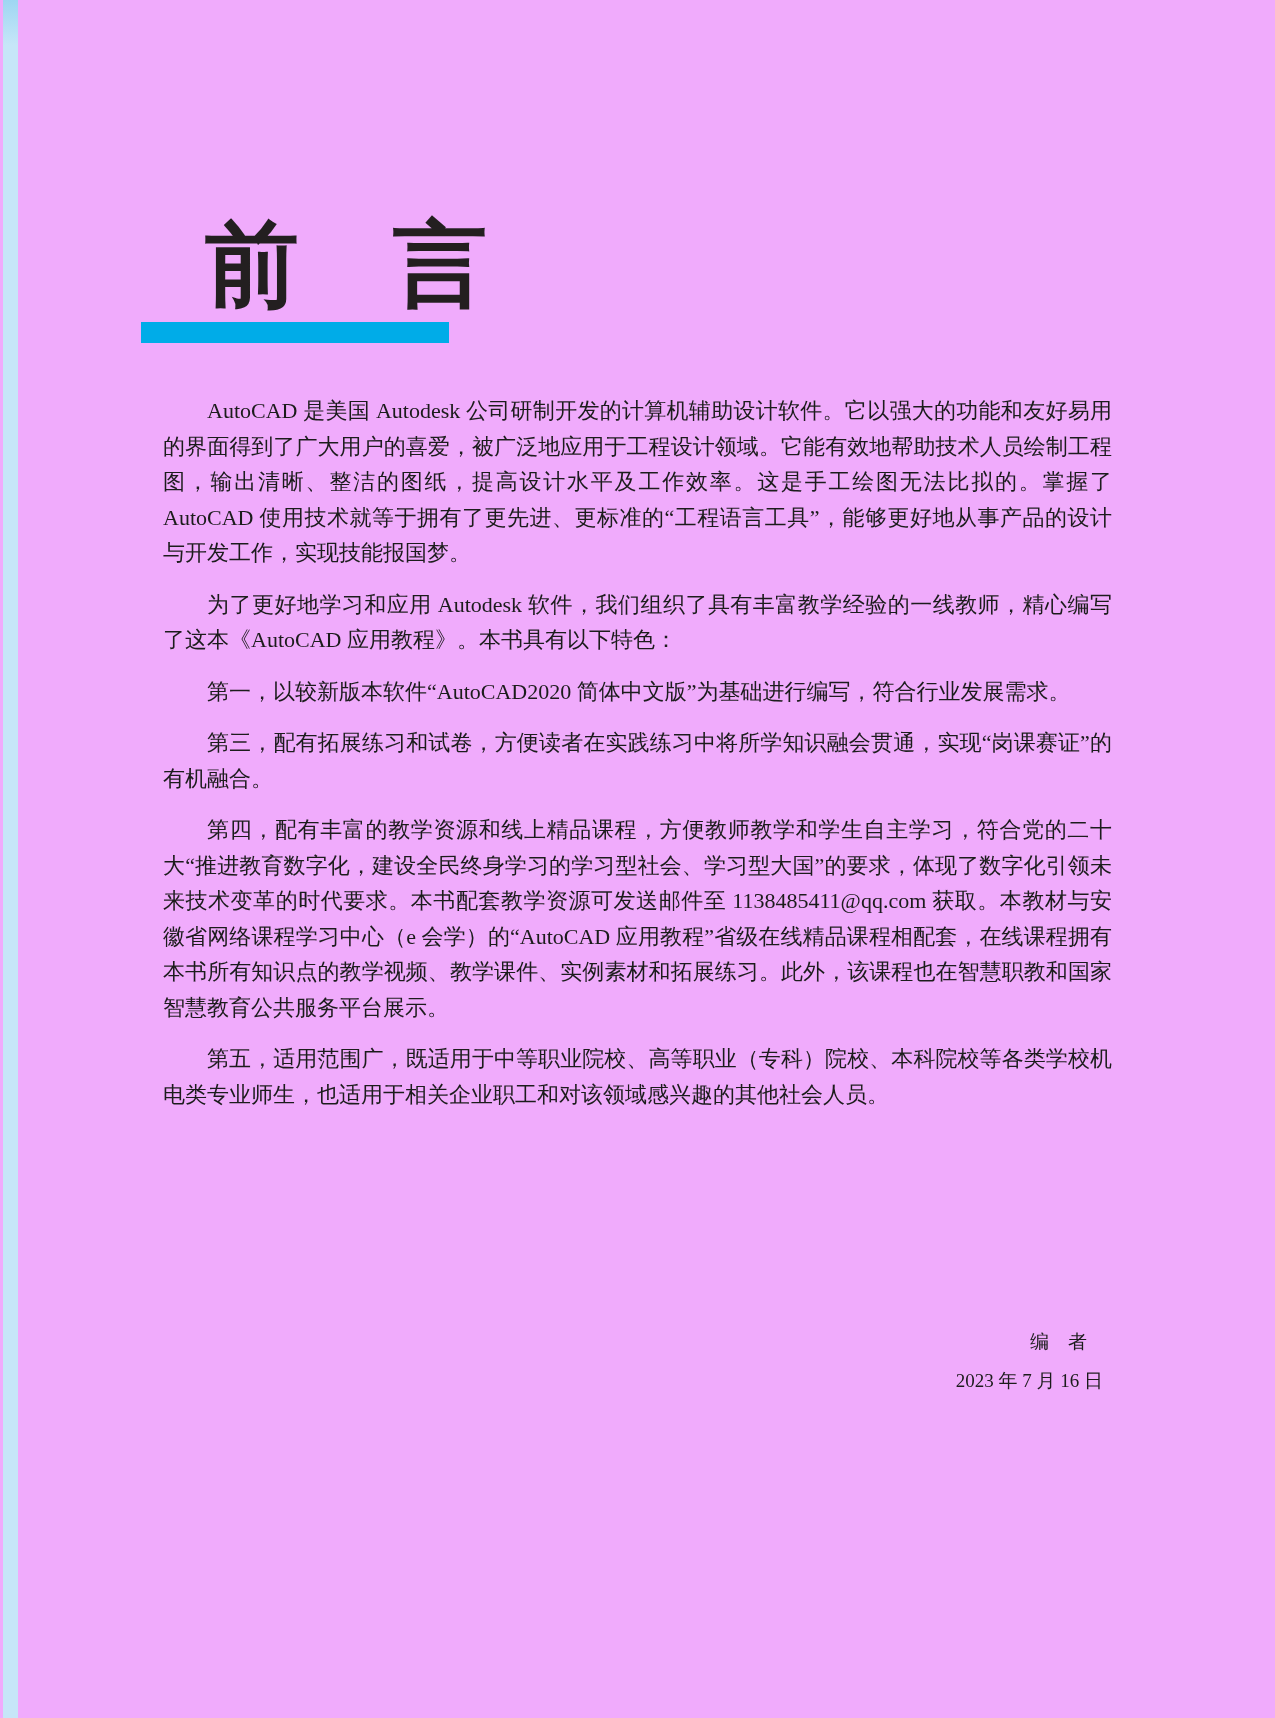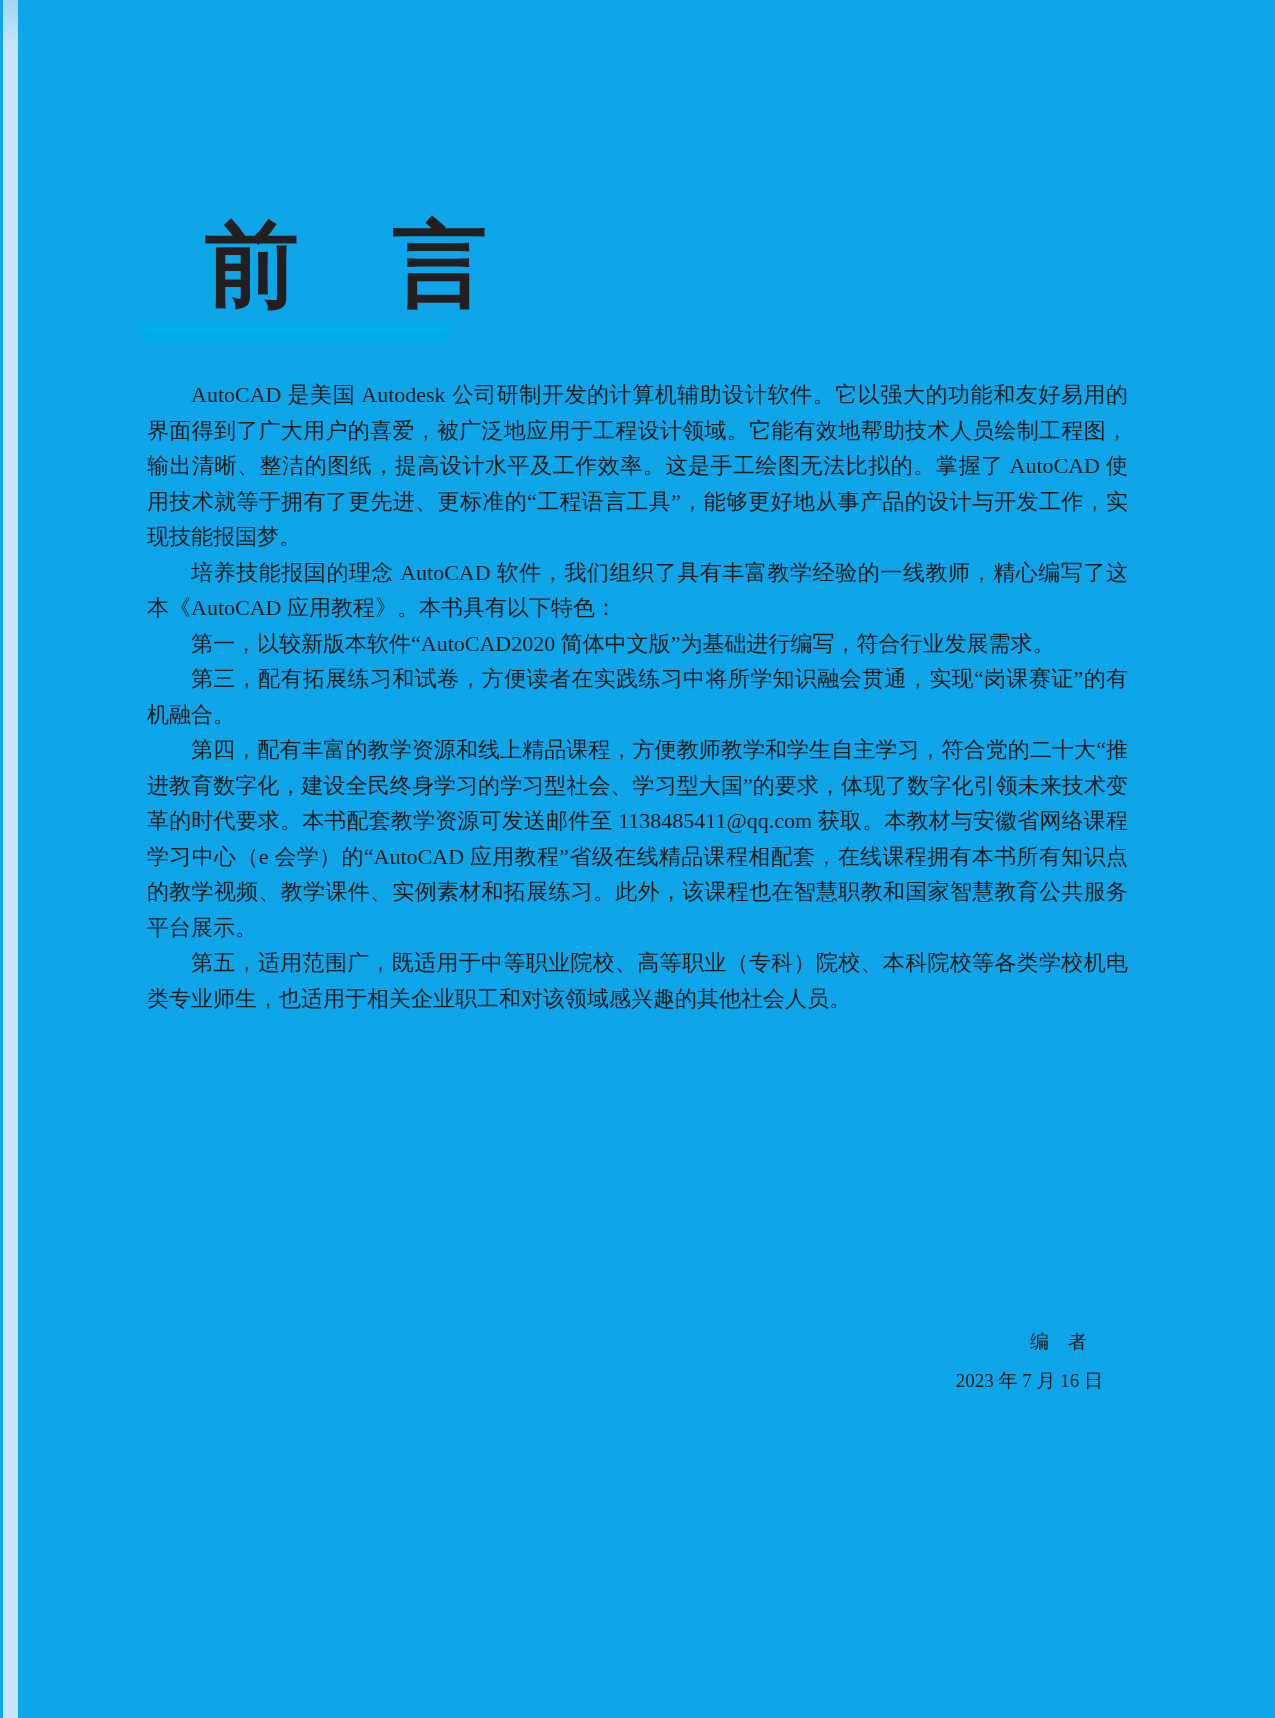--- a/index.html
+++ b/index.html
@@ -4,21 +4,21 @@
 <style>
   html, body {
     margin: 0;
     padding: 0;
     background: #ffffff;
   }
   .page {
     position: relative;
     width: 1275px;
     height: 1718px;
-    background: #0ea5e9;
+    background: #f0abfc;
     overflow: hidden;
     font-family: "Liberation Serif", "DejaVu Serif", serif;
     color: #1a1a1a;
   }
   .left-strip {
     position: absolute;
     left: 3px;
     top: 0;
     width: 15px;
     height: 100%;
@@ -50,21 +50,21 @@
     position: absolute;
     left: 147px;
     top: 377px;
     width: 981px;
     font-size: 22px;
     line-height: 35.5px;
     text-align: justify;
     color: #1c1c1c;
   }
   .body-text p {
-    margin: 0;
+    margin: 16px;
     padding: 0;
     text-indent: 2em;
   }
   .signature {
     position: absolute;
     right: 172px;
     top: 1322px;
     text-align: right;
     font-size: 19px;
     line-height: 39px;
@@ -81,21 +81,21 @@
 
   <div class="left-strip"></div>
 
   <div class="title-block">
     <h1>前　言</h1>
     <div class="title-bar"></div>
   </div>
 
   <div class="body-text">
     <p>AutoCAD 是美国 Autodesk 公司研制开发的计算机辅助设计软件。它以强大的功能和友好易用的界面得到了广大用户的喜爱，被广泛地应用于工程设计领域。它能有效地帮助技术人员绘制工程图，输出清晰、整洁的图纸，提高设计水平及工作效率。这是手工绘图无法比拟的。掌握了 AutoCAD 使用技术就等于拥有了更先进、更标准的“工程语言工具”，能够更好地从事产品的设计与开发工作，实现技能报国梦。</p>
-    <p>培养技能报国的理念 AutoCAD 软件，我们组织了具有丰富教学经验的一线教师，精心编写了这本《AutoCAD 应用教程》。本书具有以下特色：</p>
+    <p>为了更好地学习和应用 Autodesk 软件，我们组织了具有丰富教学经验的一线教师，精心编写了这本《AutoCAD 应用教程》。本书具有以下特色：</p>
     <p>第一，以较新版本软件“AutoCAD2020 简体中文版”为基础进行编写，符合行业发展需求。</p>
     <p>第三，配有拓展练习和试卷，方便读者在实践练习中将所学知识融会贯通，实现“岗课赛证”的有机融合。</p>
     <p>第四，配有丰富的教学资源和线上精品课程，方便教师教学和学生自主学习，符合党的二十大“推进教育数字化，建设全民终身学习的学习型社会、学习型大国”的要求，体现了数字化引领未来技术变革的时代要求。本书配套教学资源可发送邮件至 1138485411@qq.com 获取。本教材与安徽省网络课程学习中心（e 会学）的“AutoCAD 应用教程”省级在线精品课程相配套，在线课程拥有本书所有知识点的教学视频、教学课件、实例素材和拓展练习。此外，该课程也在智慧职教和国家智慧教育公共服务平台展示。</p>
     <p>第五，适用范围广，既适用于中等职业院校、高等职业（专科）院校、本科院校等各类学校机电类专业师生，也适用于相关企业职工和对该领域感兴趣的其他社会人员。</p>
   </div>
 
   <div class="signature">
     <div class="author">编　者</div>
     <div class="date">2023 年 7 月 16 日</div>
   </div>

